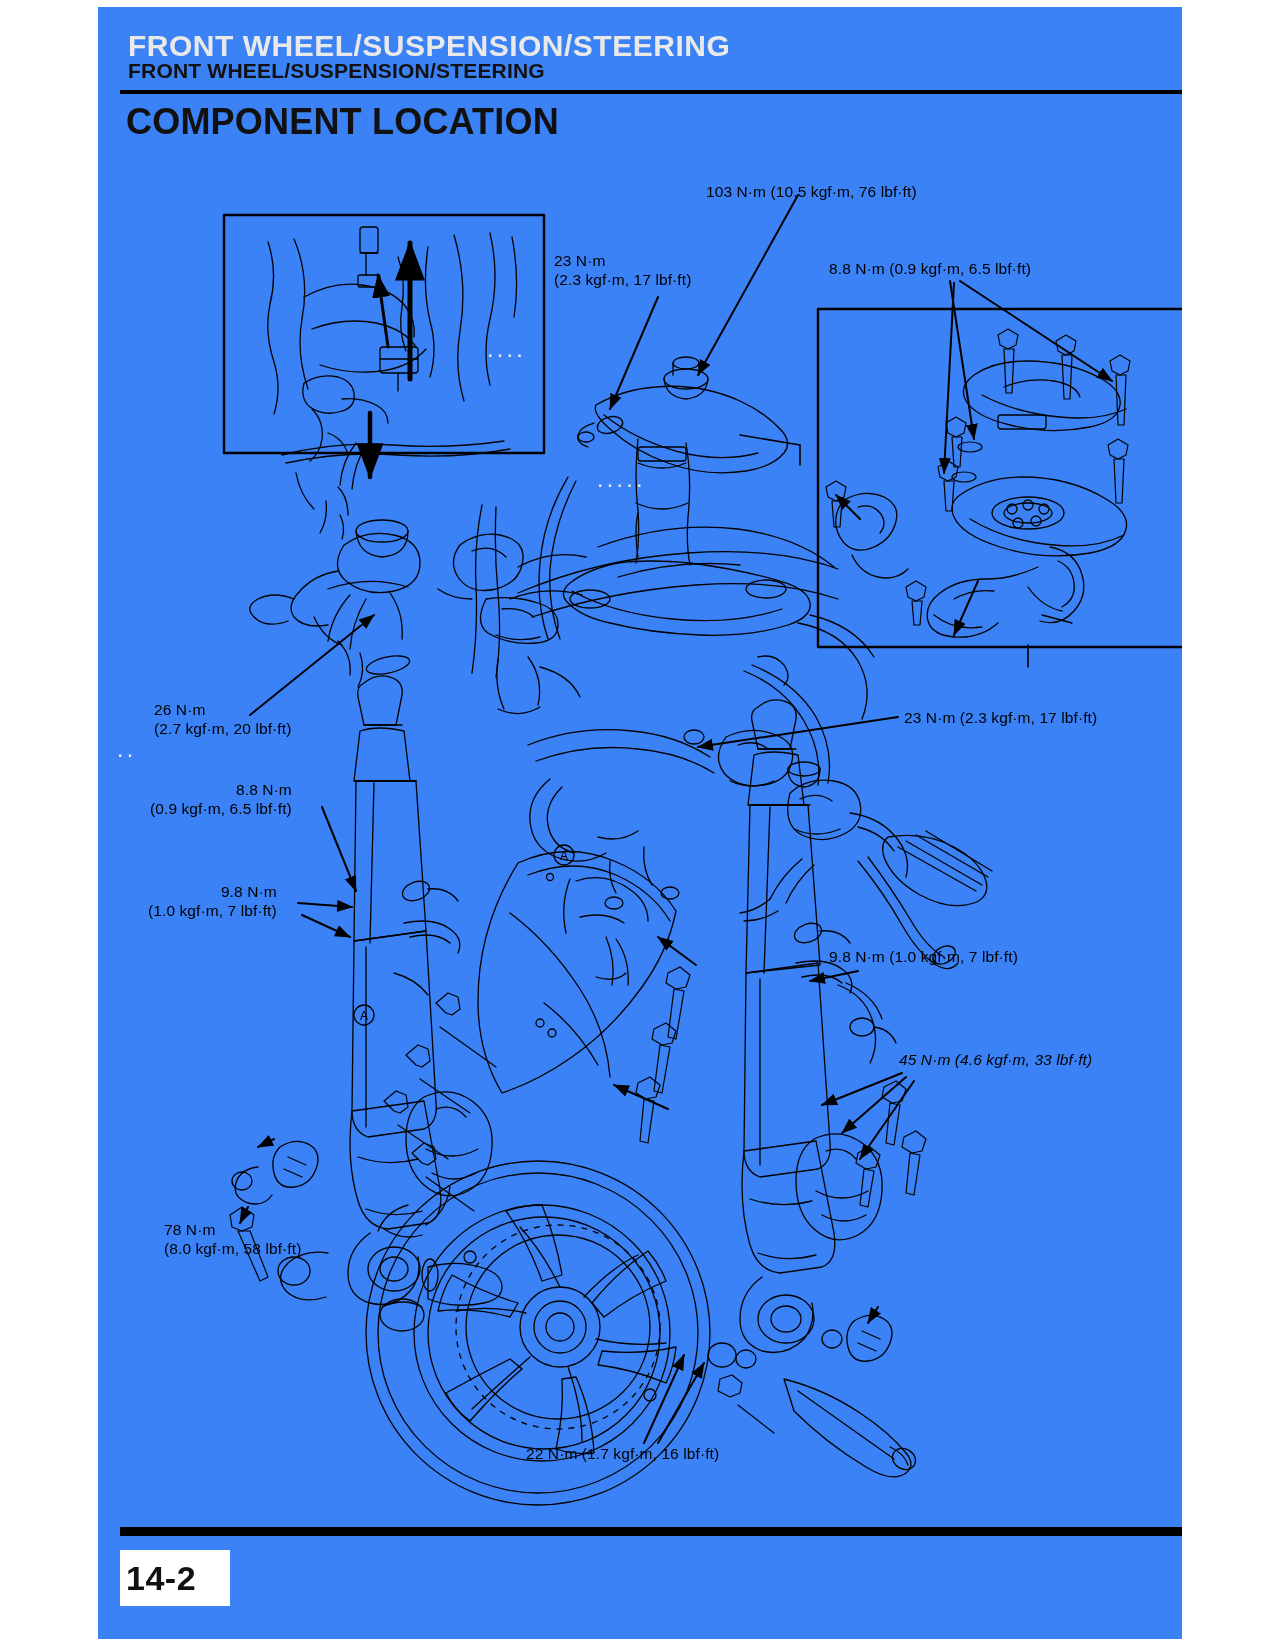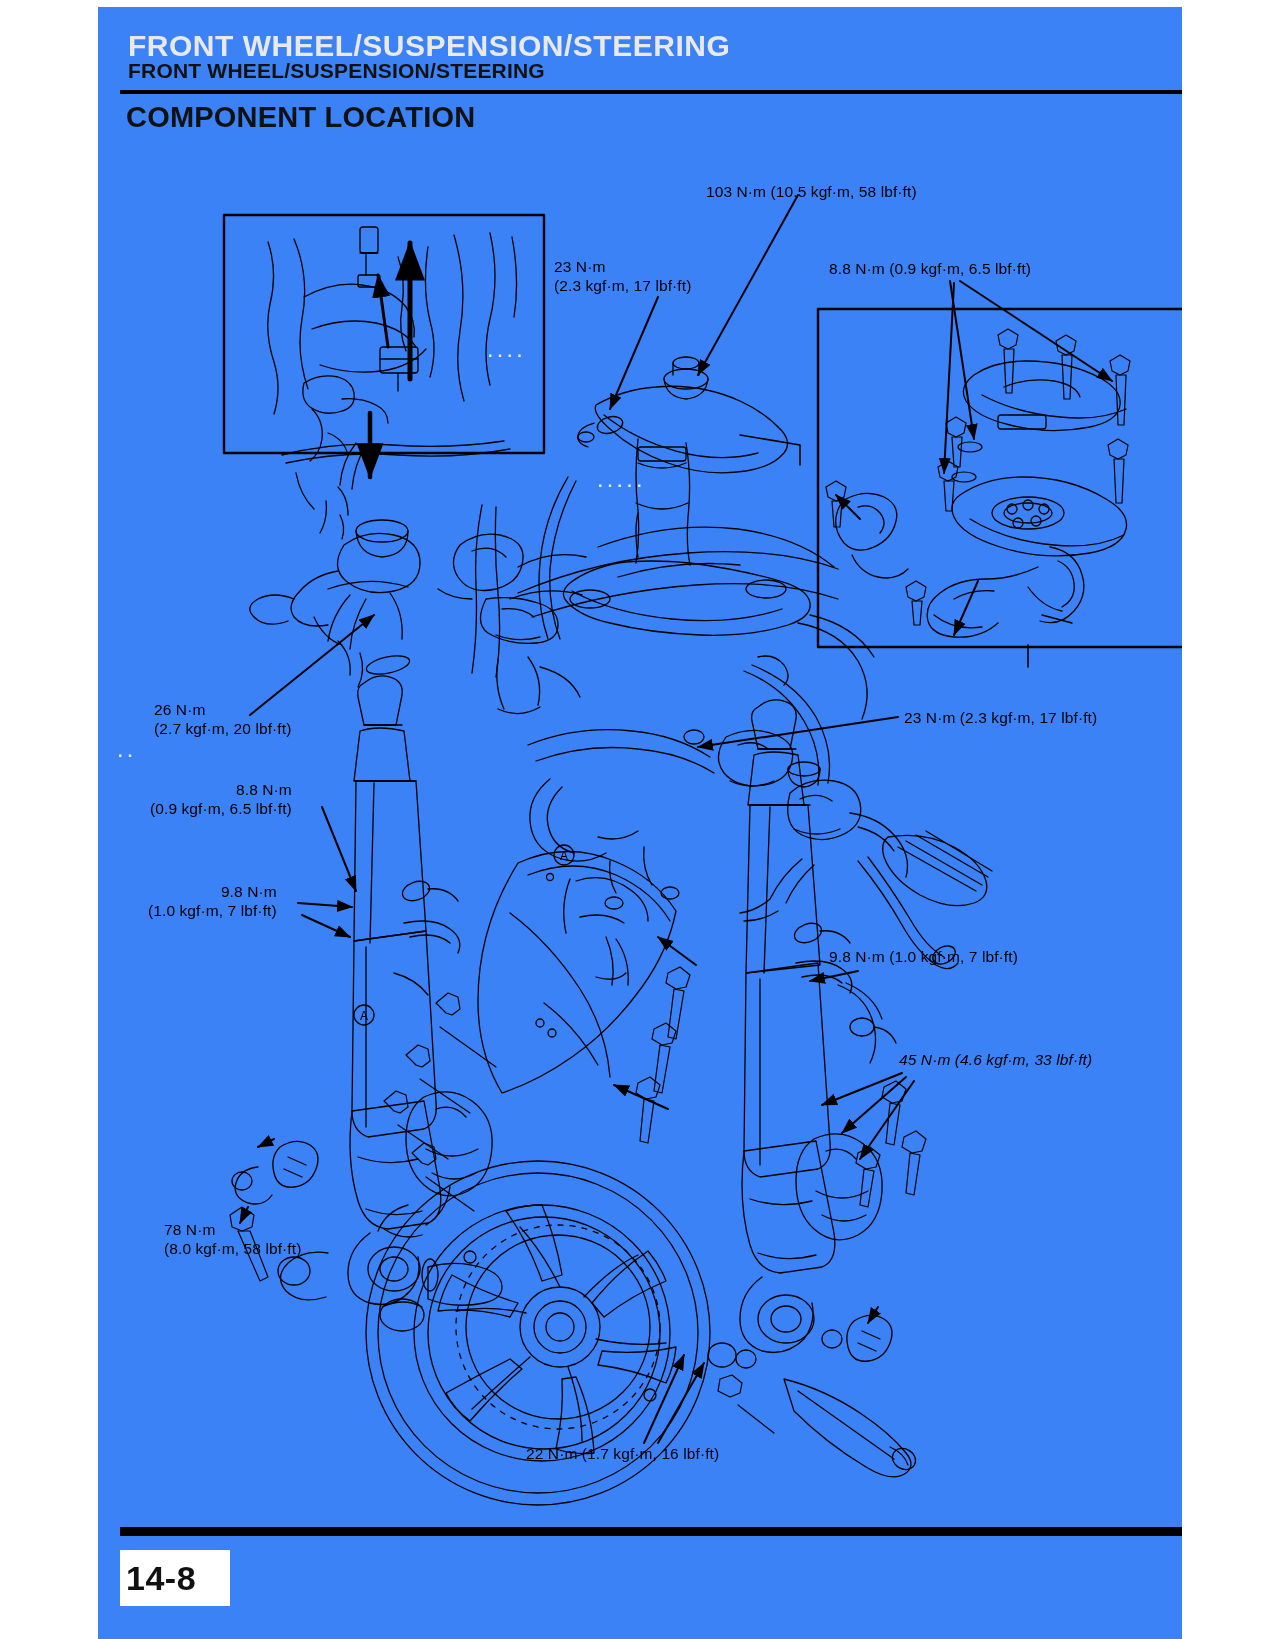--- a/index.html
+++ b/index.html
@@ -53,21 +53,21 @@
     left: 22px;
     top: 83px;
     width: 1234px;
     height: 4px;
     background: #000;
   }
   .section-title {
     position: absolute;
     left: 28px;
     top: 94px;
-    font-size: 29px;
+    font-size: 36px;
     font-weight: bold;
     letter-spacing: 0.2px;
     color: #111;
     white-space: nowrap;
   }
 
   
   .footer-rule {
     position: absolute;
     left: 22px;
@@ -553,35 +553,35 @@
       </g>
 
       <text x="466" y="713" font-family="Liberation Sans, sans-serif" font-size="12" text-anchor="middle" fill="#000">A</text>
       <text x="266" y="873" font-family="Liberation Sans, sans-serif" font-size="12" text-anchor="middle" fill="#000">A</text>
     </svg>
 
     <div class="ghost-text" style="left:390px; top:200px;">· · · ·</div>
     <div class="ghost-text" style="left:500px; top:330px;">· · · · ·</div>
     <div class="ghost-text" style="left:20px; top:600px;">· ·</div>
 
-    <div class="callout" style="left:608px; top:35px;">103 N·m (10.5 kgf·m, 58 lbf·ft)</div>
-    <div class="callout" style="left:456px; top:110px;">23 N·m
+    <div class="callout" style="left:608px; top:35px;">103 N·m (10.5 kgf·m, 76 lbf·ft)</div>
+    <div class="callout" style="left:456px; top:104px;">23 N·m
 (2.3 kgf·m, 17 lbf·ft)</div>
     <div class="callout" style="left:731px; top:112px;">8.8 N·m (0.9 kgf·m, 6.5 lbf·ft)</div>
     <div class="callout" style="left:56px;  top:553px;">26 N·m
 (2.7 kgf·m, 20 lbf·ft)</div>
     <div class="callout" style="left:806px; top:561px;">23 N·m (2.3 kgf·m, 17 lbf·ft)</div>
     <div class="callout" style="left:52px;  top:633px;text-align:right;">8.8 N·m
 (0.9 kgf·m, 6.5 lbf·ft)</div>
     <div class="callout" style="left:50px;  top:735px;text-align:right;">9.8 N·m
 (1.0 kgf·m, 7 lbf·ft)</div>
     <div class="callout" style="left:731px; top:800px;">9.8 N·m (1.0 kgf·m, 7 lbf·ft)</div>
     <div class="callout" style="left:801px; top:903px;font-style:italic;">45 N·m (4.6 kgf·m, 33 lbf·ft)</div>
     <div class="callout" style="left:66px;  top:1073px;">78 N·m
 (8.0 kgf·m, 58 lbf·ft)</div>
     <div class="callout" style="left:428px; top:1297px;">22 N·m (1.7 kgf·m, 16 lbf·ft)</div>
   </div>
 
   <div class="footer-rule"></div>
   <div class="footer-bg"></div>
-  <div class="page-number">14-8</div>
+  <div class="page-number">14-2</div>
 
 </div>
 
 </body></html>

